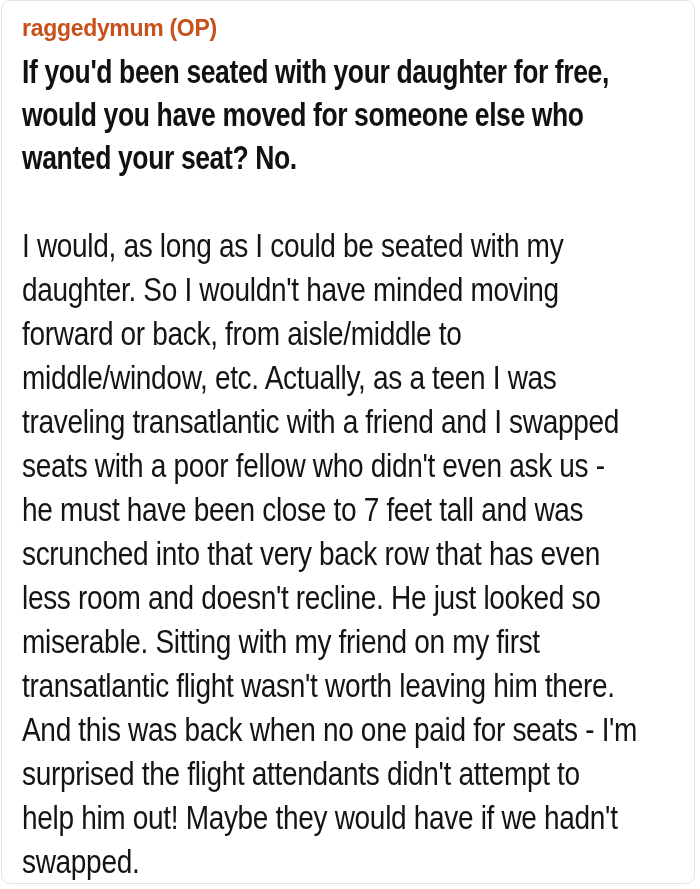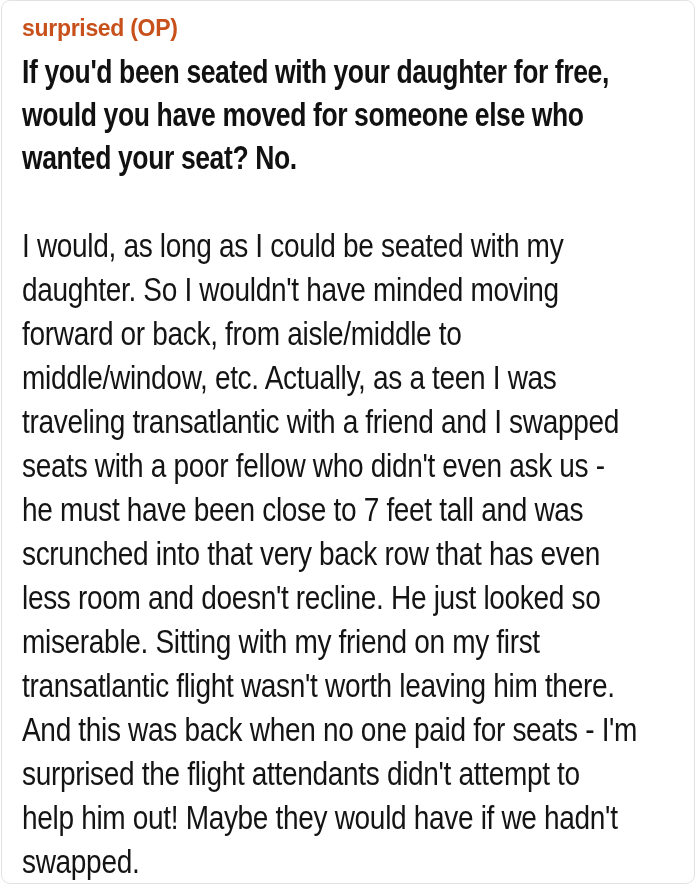--- a/index.html
+++ b/index.html
@@ -55,21 +55,21 @@
     white-space: pre;
     width: 800px;
     transform: scaleX(0.85);
     transform-origin: 0 0;
   }
 </style>
 </head>
 <body>
 
 <div class="card">
-  <div class="username">surprised (OP)</div>
+  <div class="username">raggedymum (OP)</div>
   <div class="quote">If you'd been seated with your daughter for free,
 would you have moved for someone else who
 wanted your seat? No.</div>
   <div class="body-text">I would, as long as I could be seated with my
 daughter. So I wouldn't have minded moving
 forward or back, from aisle/middle to
 middle/window, etc. Actually, as a teen I was
 traveling transatlantic with a friend and I swapped
 seats with a poor fellow who didn't even ask us -
 he must have been close to 7 feet tall and was

